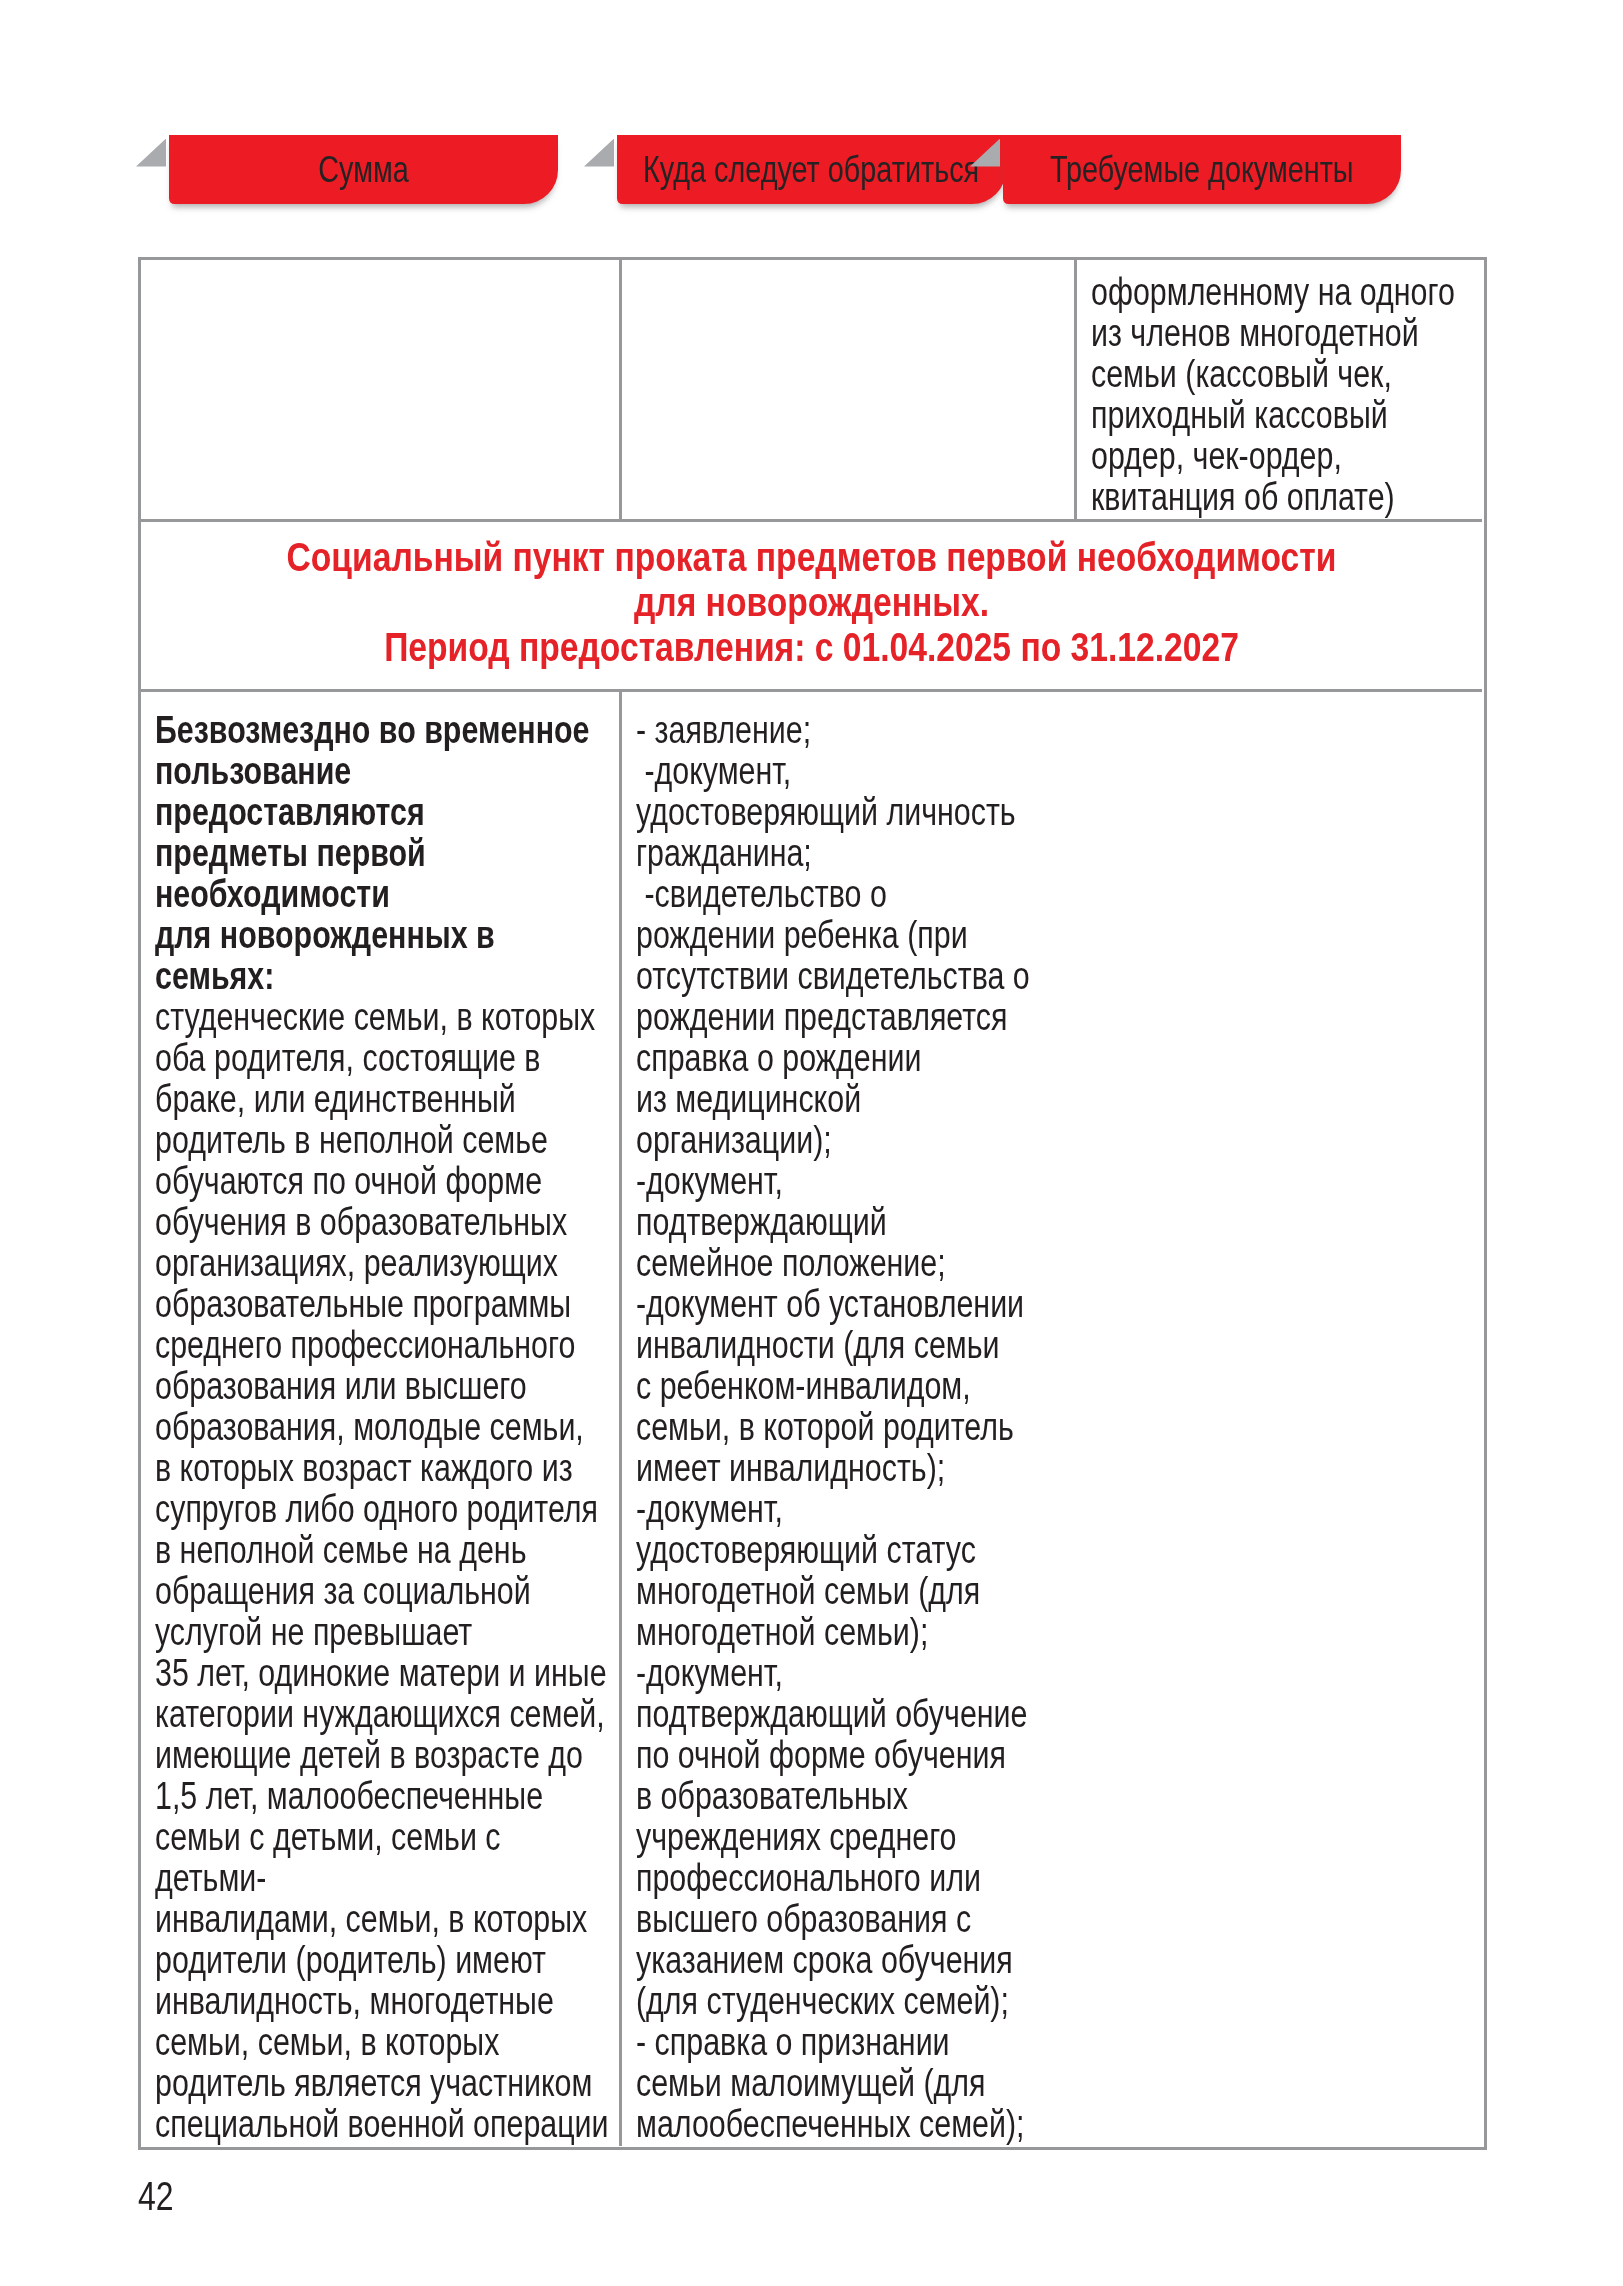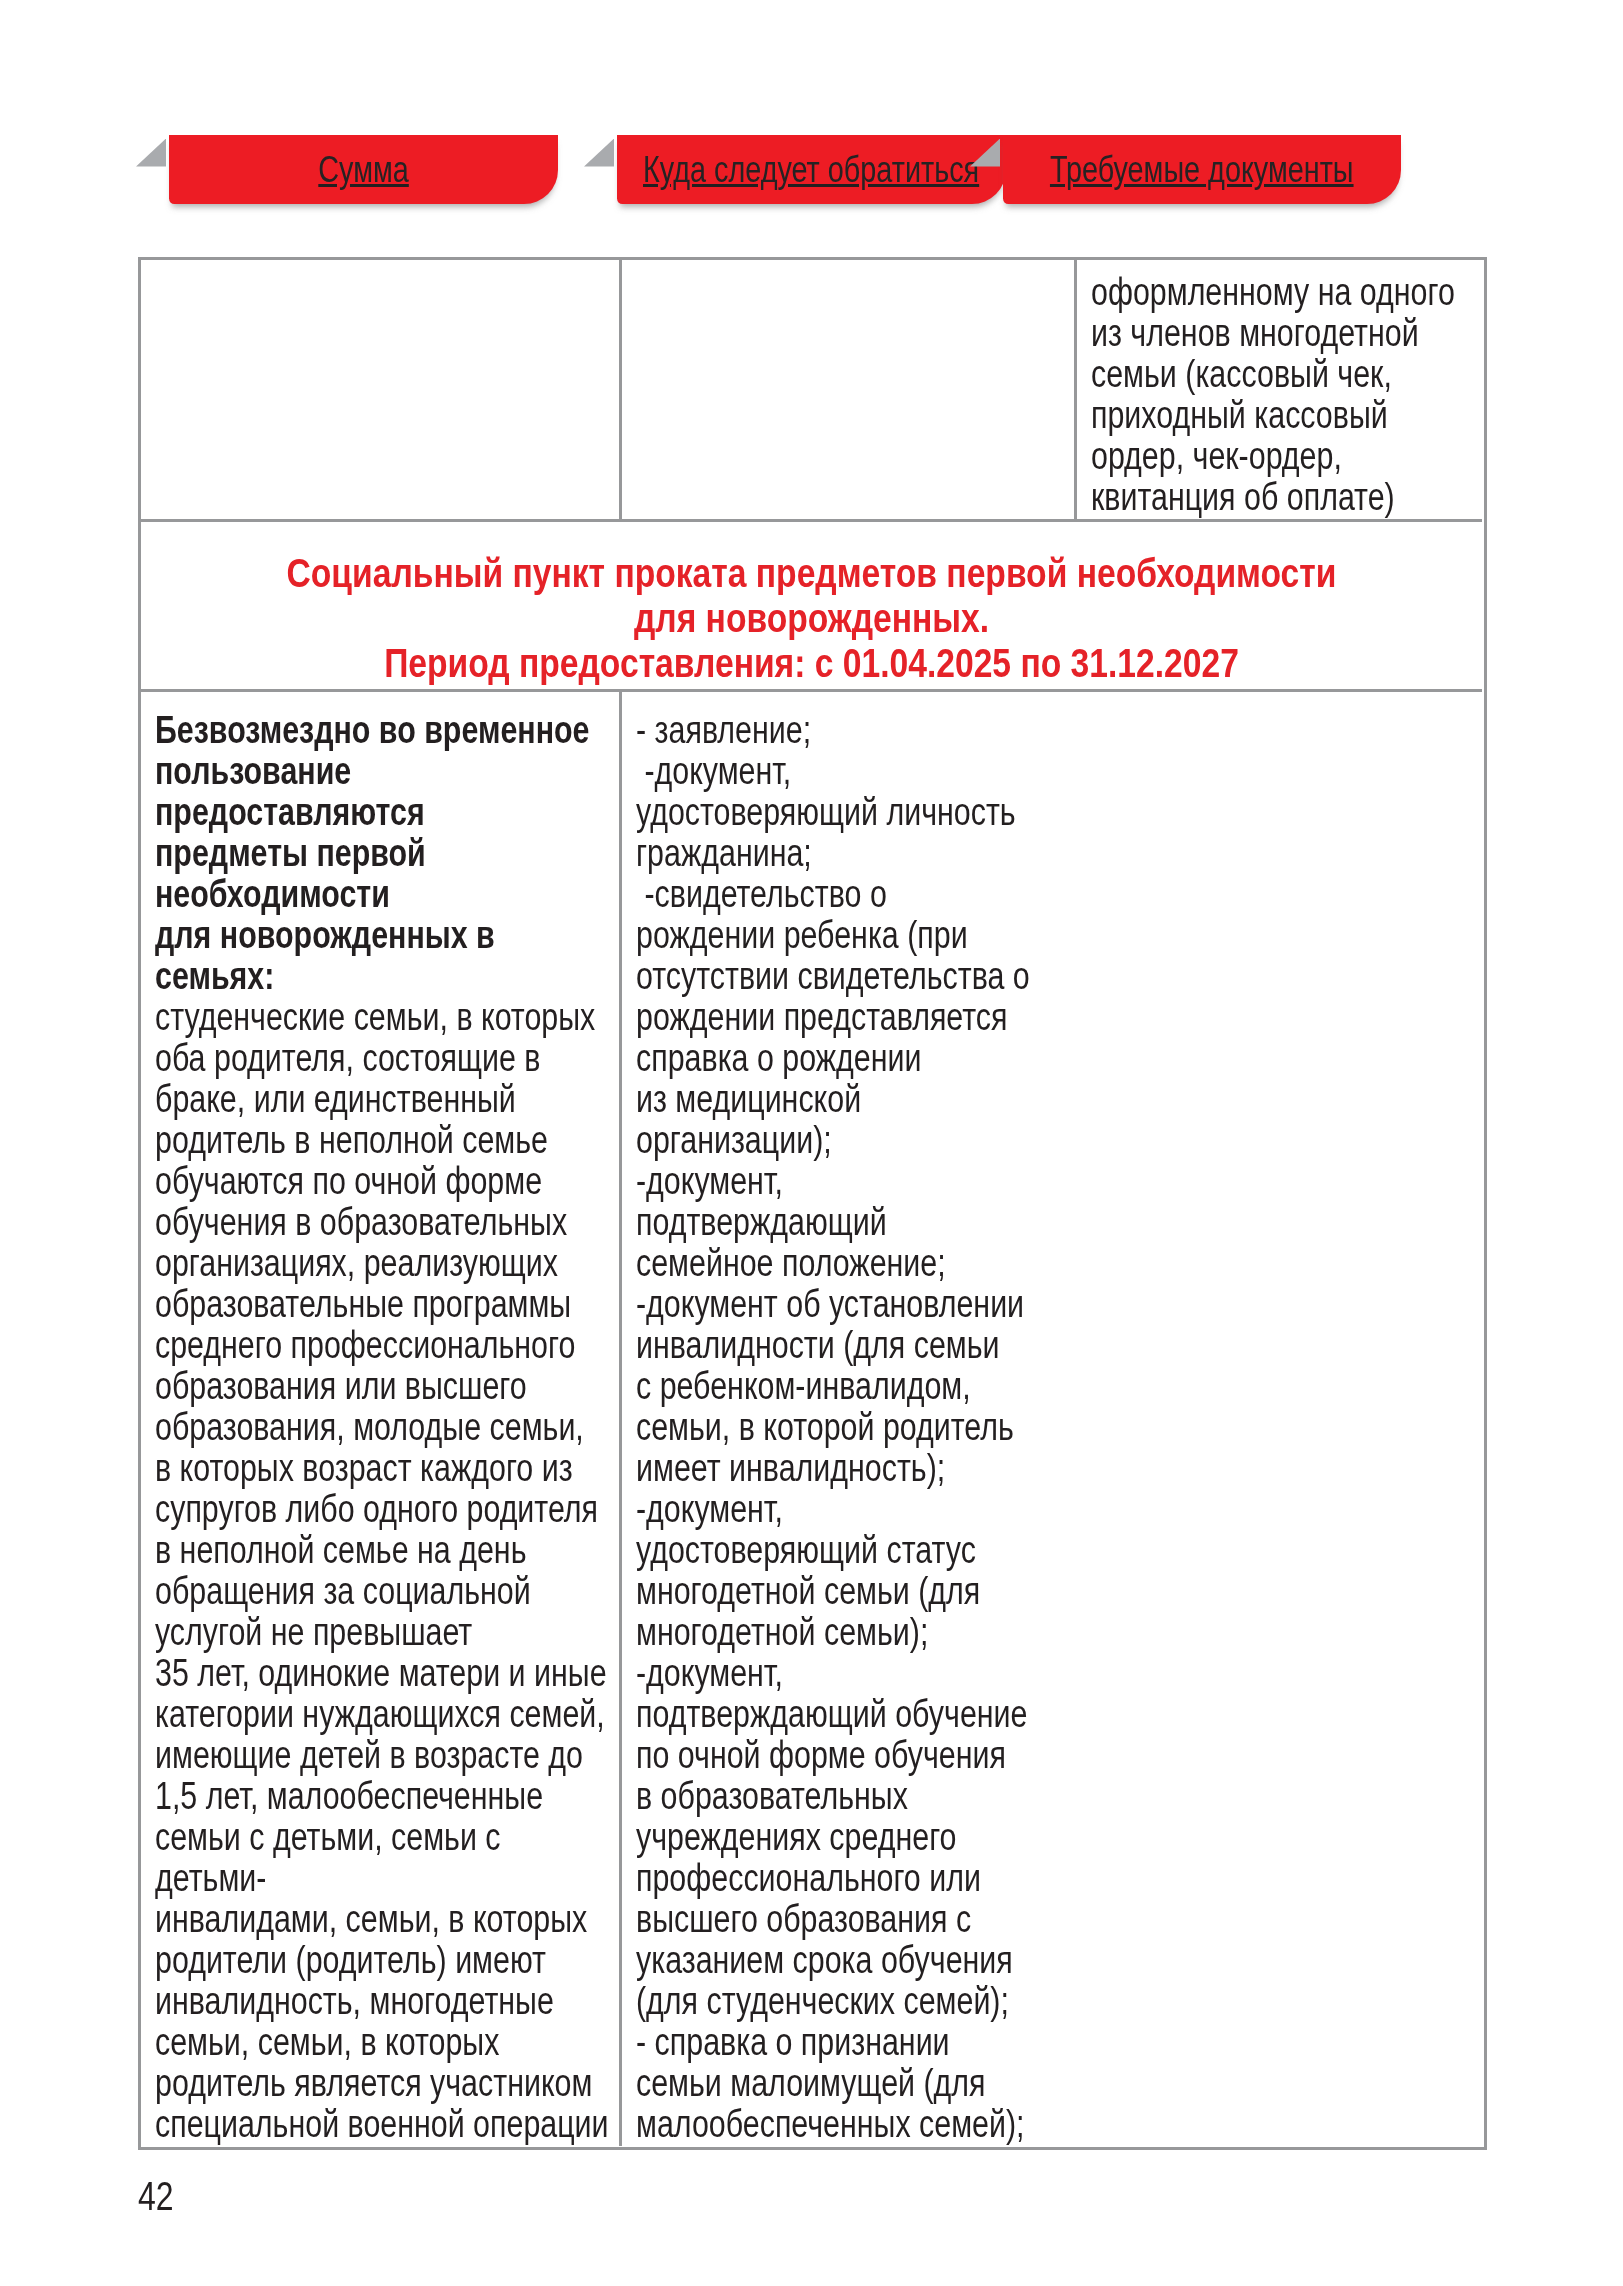--- a/index.html
+++ b/index.html
@@ -18,21 +18,20 @@
     position:relative;
     overflow:hidden;
   }
   
   .tab{
     position:absolute;top:135px;height:69px;
     background:var(--red);
     border-radius:0 0 34px 5.4px;
     display:flex;align-items:center;justify-content:center;
     box-shadow:0 6.3px 6.3px -3.6px rgba(110,110,110,.55);
-    text-decoration:underline;
   }
   .tab-1{left:169px;width:389px;}
   .tab-2{left:617px;width:389px;}
   .tab-3{left:1003px;width:398px;}
   .tab-label{
     font-size:36px;line-height:69px;
     color:#262223;
     transform:scaleX(.8);transform-origin:50% 50%;
     white-space:nowrap;
   }
@@ -56,21 +55,21 @@
     box-sizing:border-box;
     padding:18px 9px 0 13.6px;
     overflow:hidden;
   }
   .b-right{border-right:3.6px solid var(--border);}
   .b-bottom{border-bottom:3.6px solid var(--border);}
   .section-cell{
     grid-column:1 / -1;
     box-sizing:border-box;
     border-bottom:3.6px solid var(--border);
-    padding-top:29px;
+    padding-top:13px;
   }
   .txt{
     font-size:38px;line-height:41px;
     white-space:pre-wrap;
     transform:scaleX(.8);transform-origin:0 0;
     width:125%;
     letter-spacing:0;
   }
   .txt .bold, .txt.bold{font-weight:bold;}
   .section-title{

